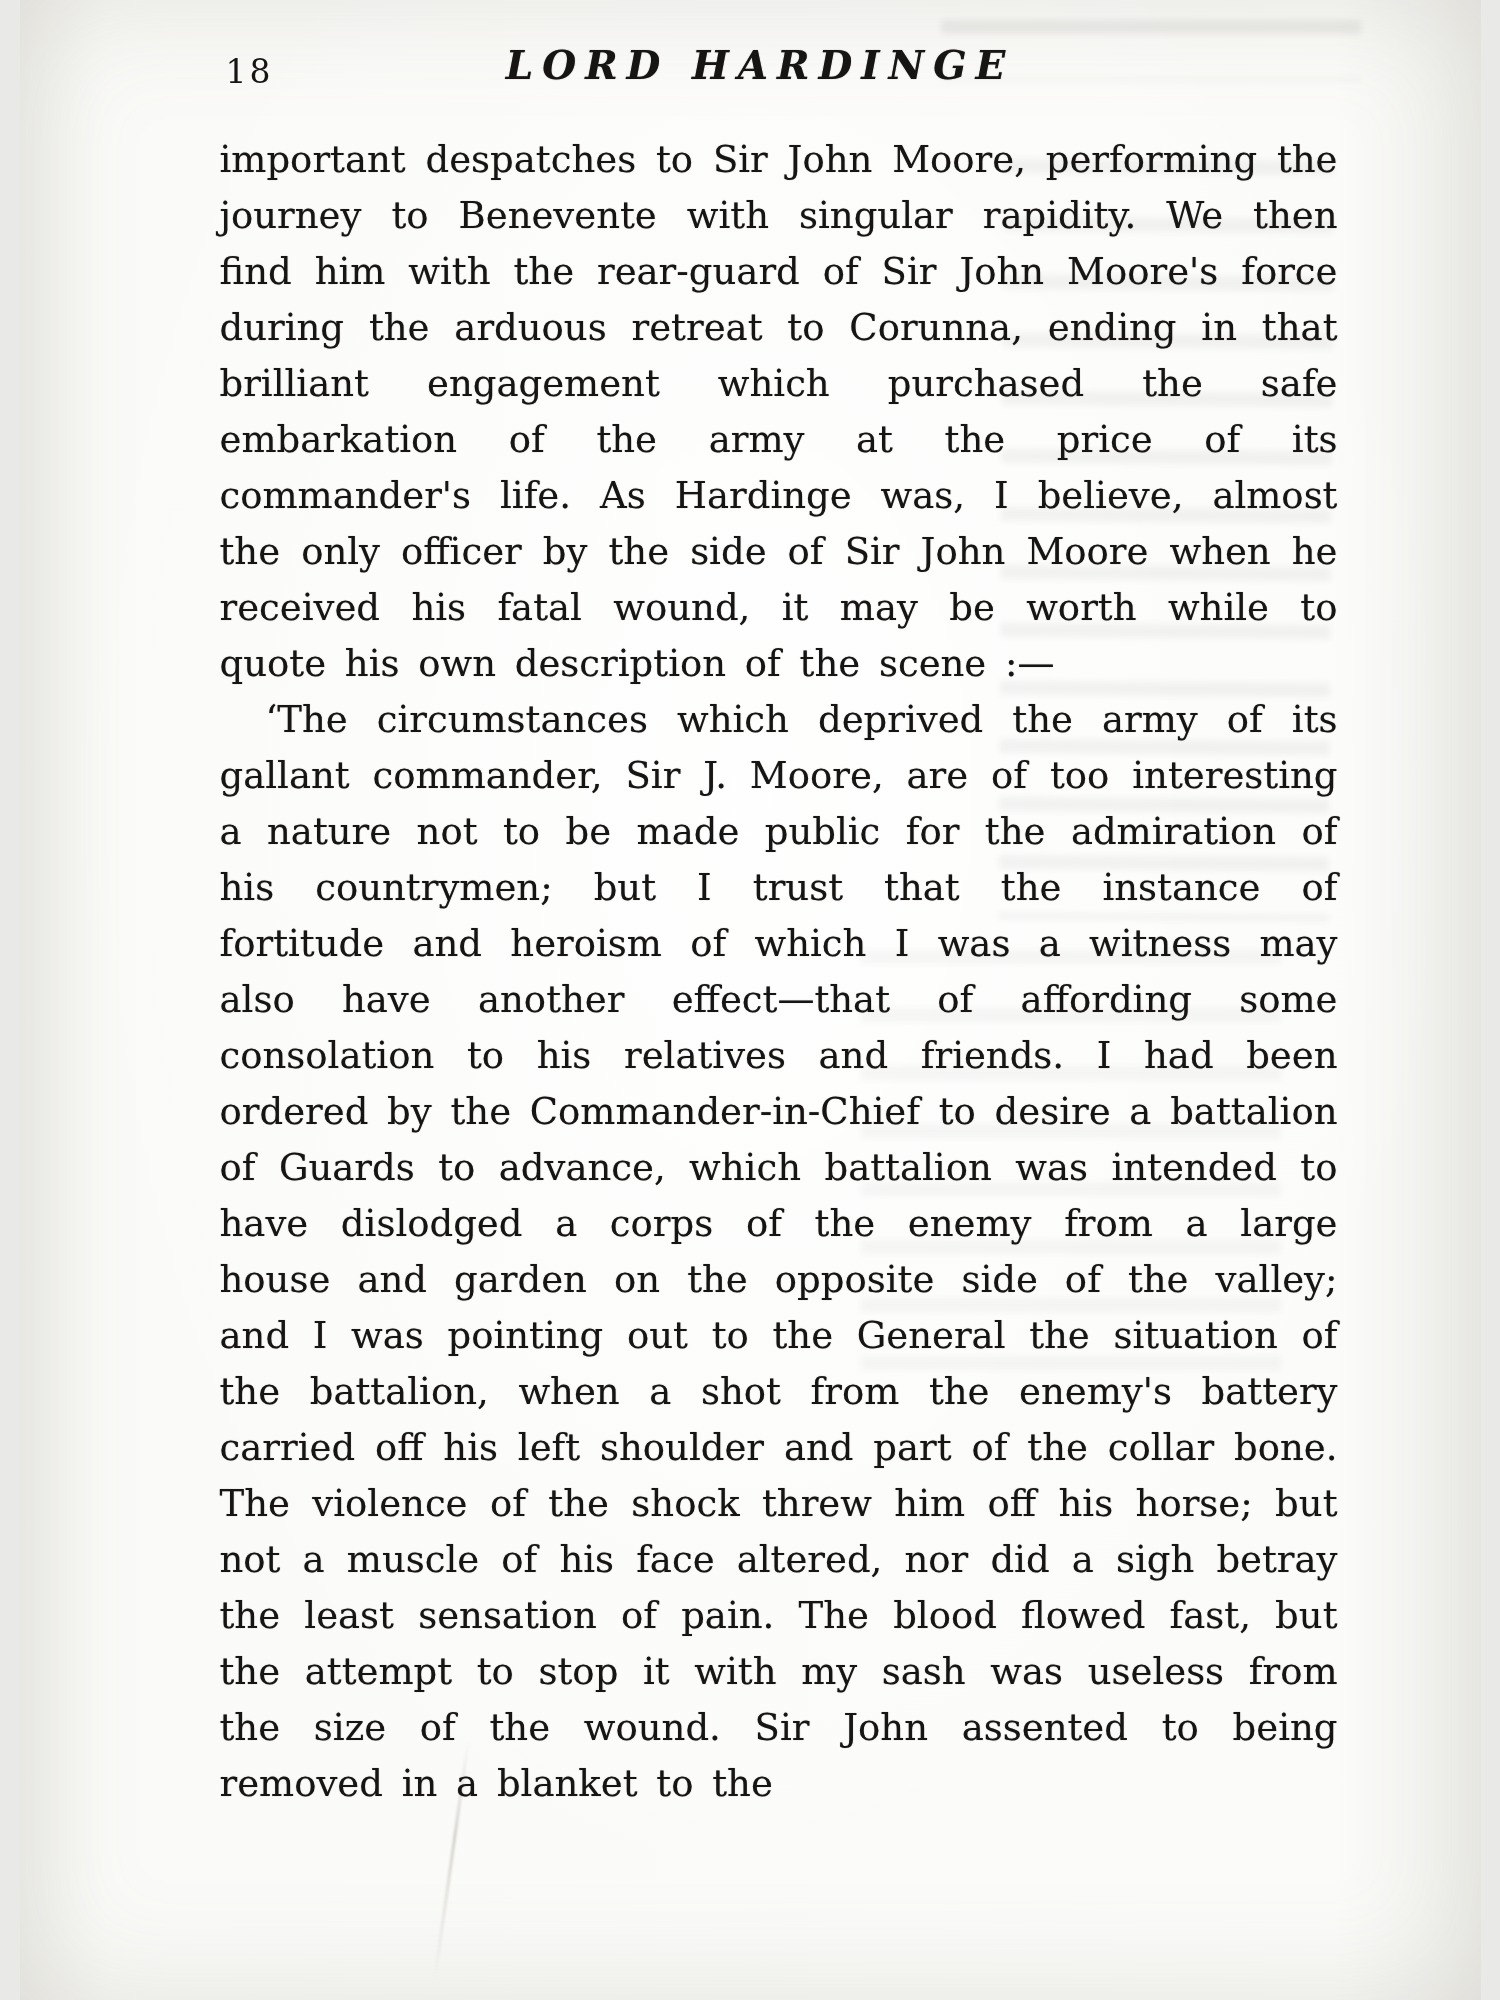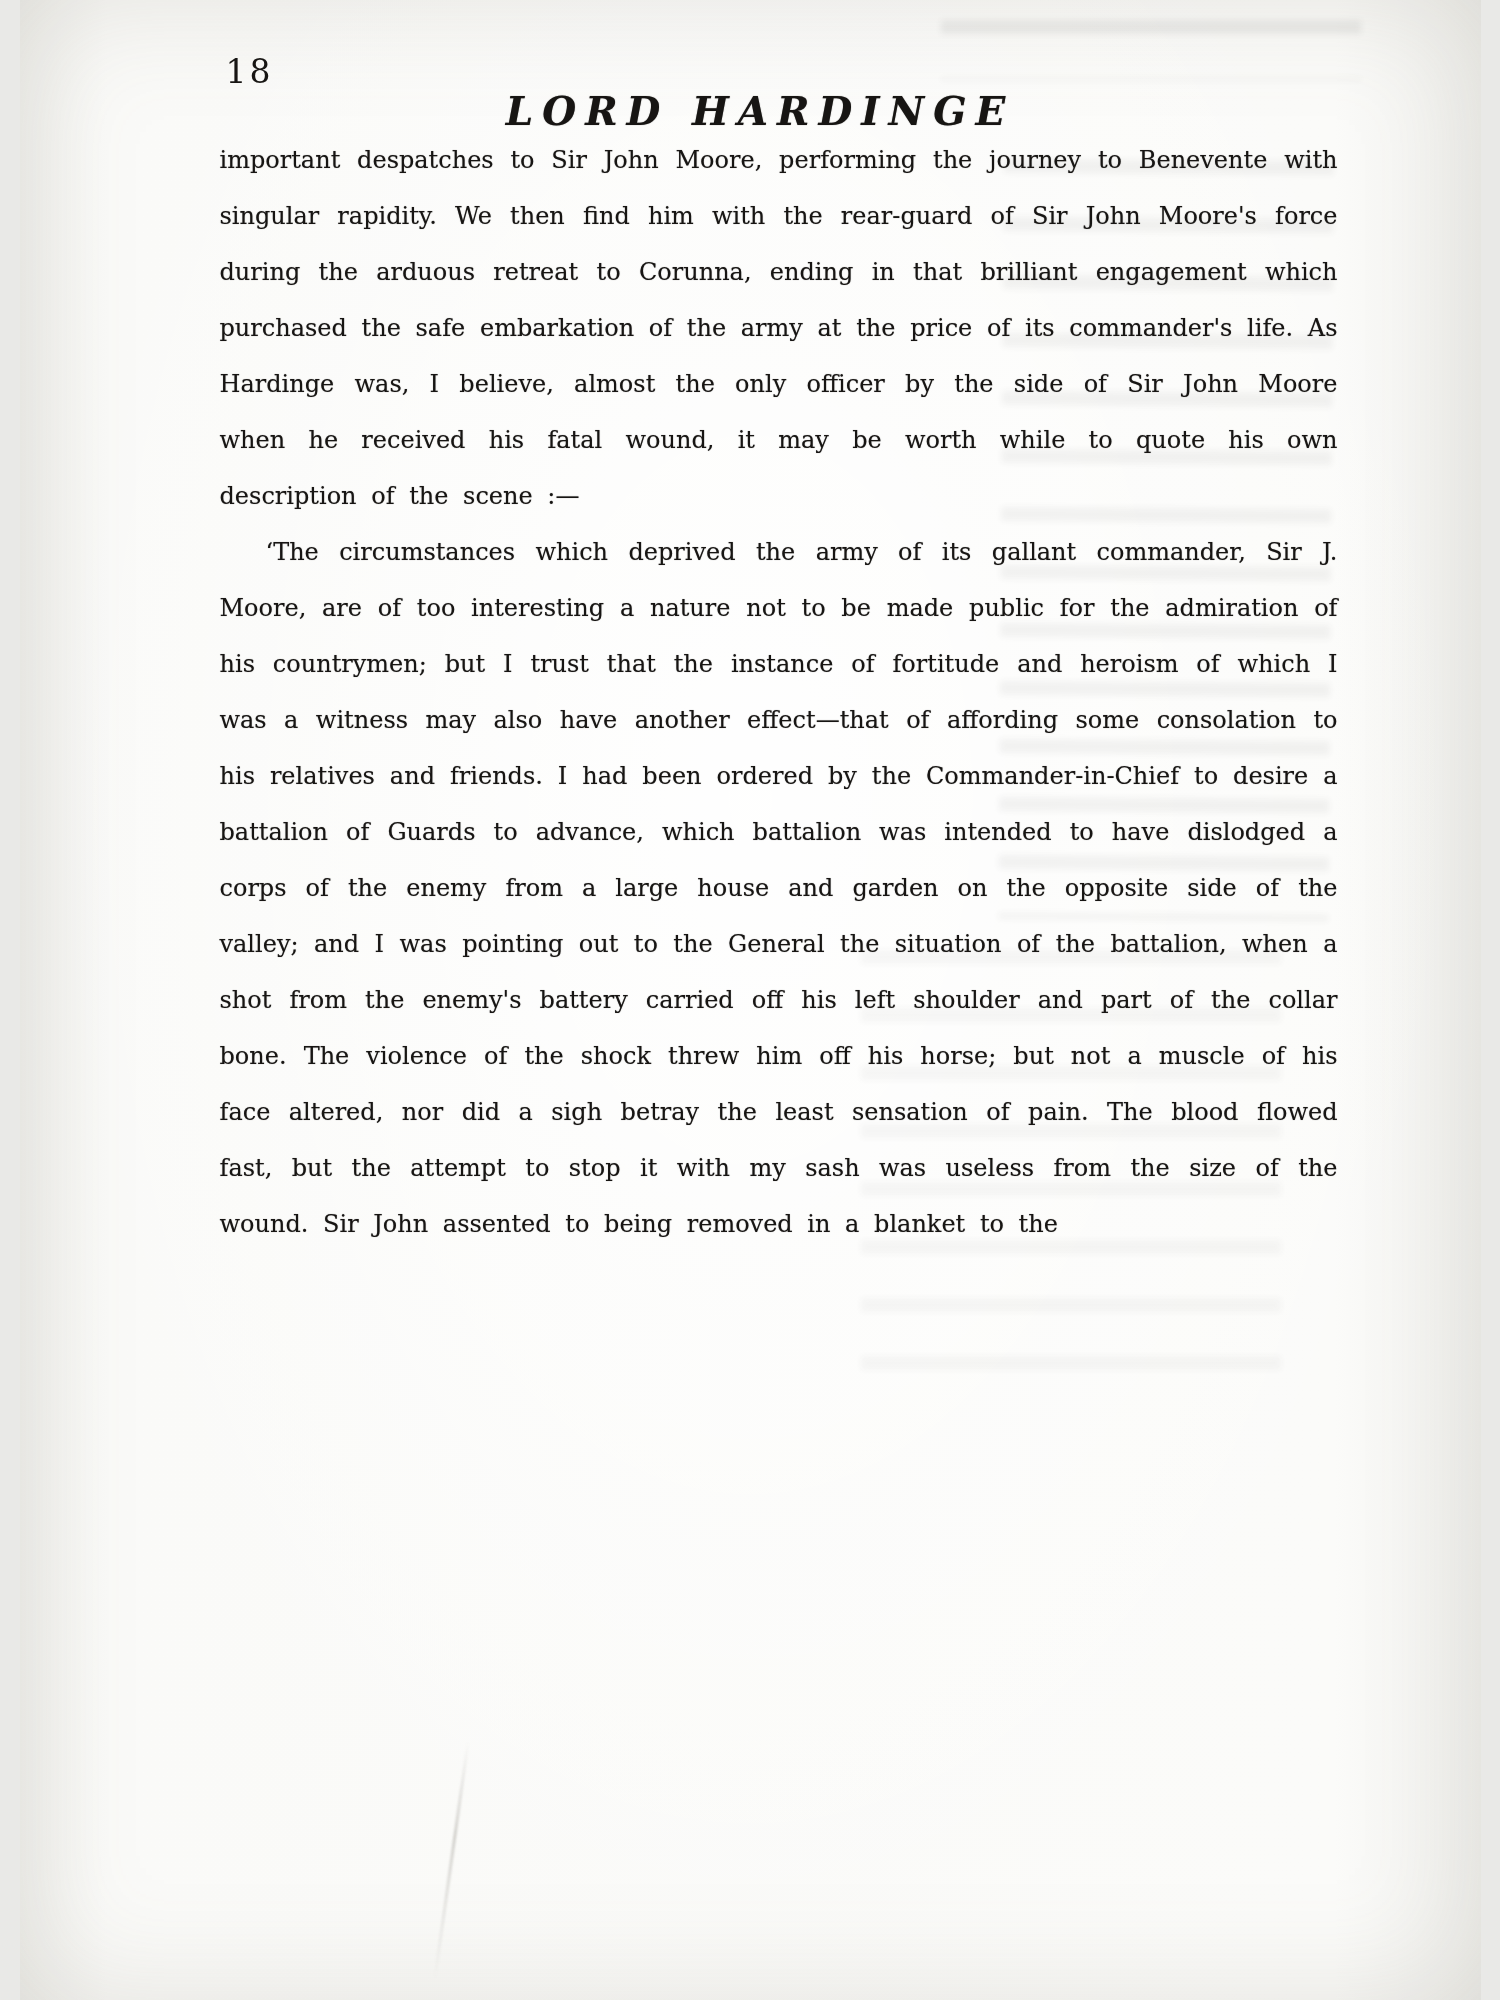--- a/index.html
+++ b/index.html
@@ -82,30 +82,29 @@
     position: absolute;
     left: 0;
     right: 0;
     top: 0;
     text-align: center;
     font-style: italic;
     font-weight: 600;
     font-size: 39px;
     letter-spacing: 9px;
     text-shadow: 0 0 1px rgba(23,21,19,0.55);
-    margin-top: 46px;
   }
 
   .text-body {
     position: absolute;
     top: 132px;
     left: 200px;
     width: 1118px;
     text-align: justify;
-    font-size: 24px;
+    font-size: 37px;
     line-height: 56px;
     word-spacing: 7px;
     text-shadow: 0 0 1px rgba(23,21,19,0.45);
   }
 
   .para {
     margin: 0;
     text-indent: 0;
   }
 

